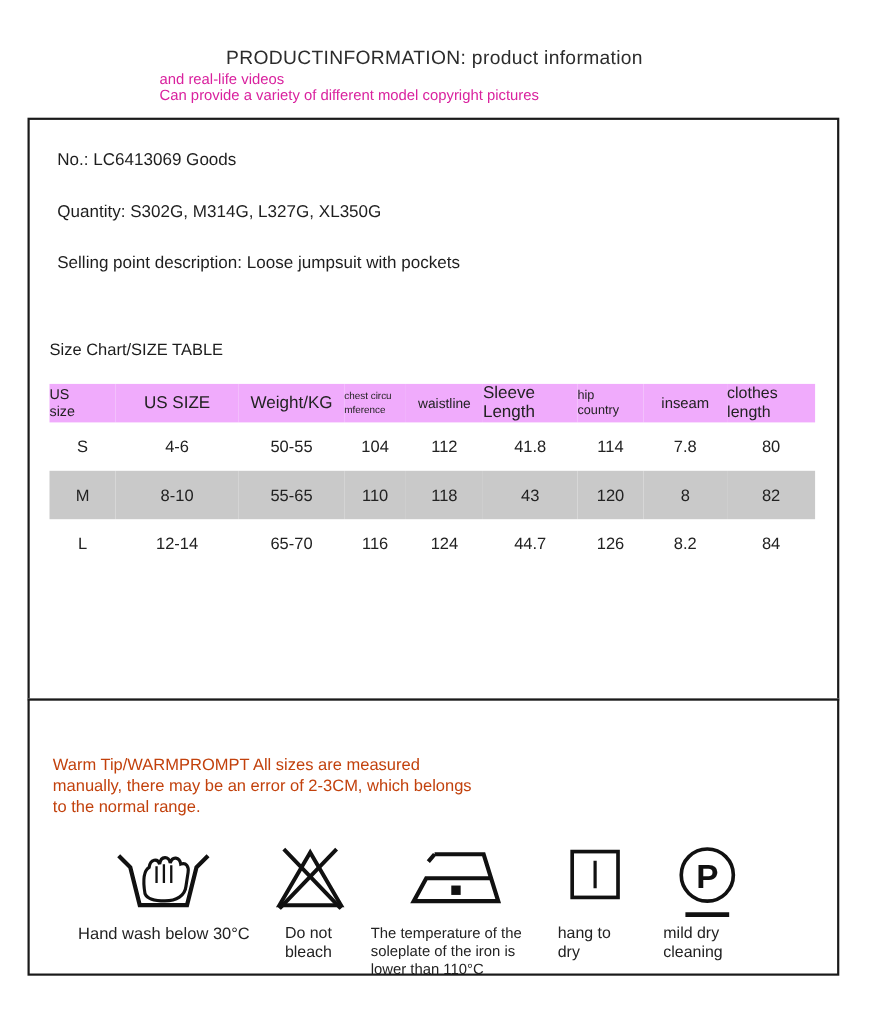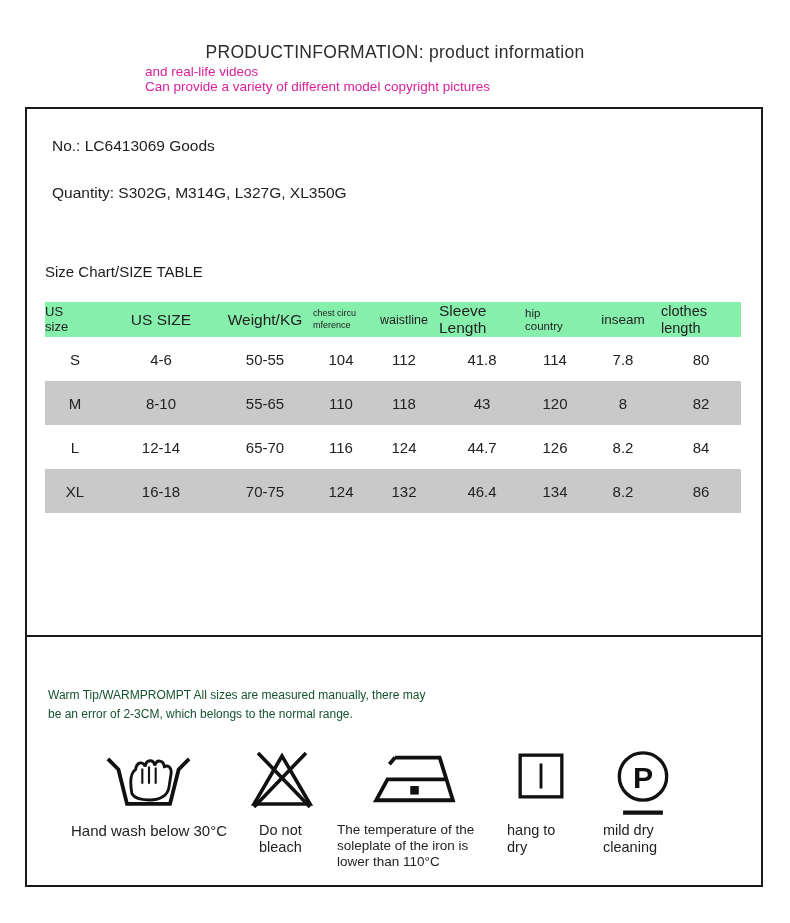--- a/index.html
+++ b/index.html
@@ -15,41 +15,41 @@
   .box2{top:635px;height:252px;}
 
   .info-area{padding:28px 0 0 25px;font-size:15.5px;}
   .info-row{position:relative;height:20px;margin-bottom:27px;white-space:nowrap;}
   .info-right{position:absolute;left:388px;top:0;}
 
   .size-title{margin:59px 0 0 18px;font-size:15px;color:#1c1c1c;}
 
   table.size-table{margin:22px 0 0 18px;border-collapse:collapse;table-layout:fixed;width:696px;}
   table.size-table th,table.size-table td{padding:0;font-weight:normal;color:#222;}
-  thead tr{background:#86efac;height:31px;}
+  thead tr{background:#f0abfc;height:31px;}
   tbody tr{height:44px;text-align:center;font-size:15px;}
   tbody tr.shade{background:#c9c9c9;}
   th{vertical-align:middle;text-align:center;}
   th .thw{display:inline-block;text-align:left;line-height:1.12;}
   th.h0{text-align:left;padding-left:12px;font-size:13px;}
   th.h0 .thw{max-width:32px;}
   th.h1{font-size:15.5px;}
   th.h2{font-size:15.5px;}
   th.h3{text-align:left;padding-left:4px;font-size:9px;}
   th.h3 .thw{max-width:50px;word-break:break-all;line-height:1.3;}
   th.h4{font-size:12.5px;}
   th.h5{text-align:left;padding-left:8px;font-size:15.5px;}
   th.h5 .thw{max-width:52px;}
   th.h6{text-align:left;padding-left:4px;font-size:11.5px;}
   th.h6 .thw{max-width:44px;}
   th.h7{font-size:13.5px;}
   th.h8{text-align:left;padding-left:16px;font-size:14.5px;}
   th.h8 .thw{max-width:54px;}
 
-  .warm-tip{margin:49px 0 0 21px;width:382px;font-size:12px;line-height:19px;color:#14532d;}
+  .warm-tip{margin:49px 0 0 21px;width:382px;font-size:15px;line-height:19px;color:#c2410c;}
   .care-row{display:flex;margin:26px 0 0 38px;}
   .care-item{display:flex;flex-direction:column;}
   .care-item .icon-wrap{height:62px;display:flex;align-items:flex-start;justify-content:center;}
   .care-label{margin-top:10px;font-size:14.5px;line-height:17px;color:#222;}
   .ci1{width:168px;} .ci1 .care-label{text-align:center;font-size:15px;}
   .ci2{width:98px;}  .ci2 .care-label{margin-left:26px;width:60px;}
   .ci3{width:168px;} .ci3 .care-label{margin-left:6px;width:158px;font-size:13.5px;line-height:16px;}
   .ci4{width:84px;}  .ci4 .care-label{margin-left:8px;width:60px;}
   .ci5{width:120px;} .ci5 .care-label{margin-left:20px;width:70px;}
   svg{display:block;}
@@ -66,20 +66,23 @@
     <div>Can provide a variety of different model copyright pictures</div>
   </div>
 
   <div class="box box1">
     <div class="info-area">
       <div class="info-row">
         <span>No.: LC6413069 Goods</span>
       </div>
       <div class="info-row">
         <span>Quantity: S302G, M314G, L327G, XL350G</span>
+      </div>
+      <div class="info-row">
+        <span>Selling point description: Loose jumpsuit with pockets</span>
       </div>
     </div>
 
     <div class="size-title">Size Chart/SIZE TABLE</div>
 
     <table class="size-table">
       <colgroup>
         <col style="width:60px">
           <col style="width:112px">
           <col style="width:96px">
@@ -130,31 +133,20 @@
           <td>L</td>
           <td>12-14</td>
           <td>65-70</td>
           <td>116</td>
           <td>124</td>
           <td>44.7</td>
           <td>126</td>
           <td>8.2</td>
           <td>84</td>
         </tr>
-        <tr class="shade">
-          <td>XL</td>
-          <td>16-18</td>
-          <td>70-75</td>
-          <td>124</td>
-          <td>132</td>
-          <td>46.4</td>
-          <td>134</td>
-          <td>8.2</td>
-          <td>86</td>
-        </tr>
       </tbody>
     </table>
   </div>
 
   <div class="box box2">
     <div class="warm-tip">Warm Tip/WARMPROMPT All sizes are measured manually, there may be an error of 2-3CM, which belongs to the normal range.</div>
 
     <div class="care-row">
 
       <div class="care-item ci1">

